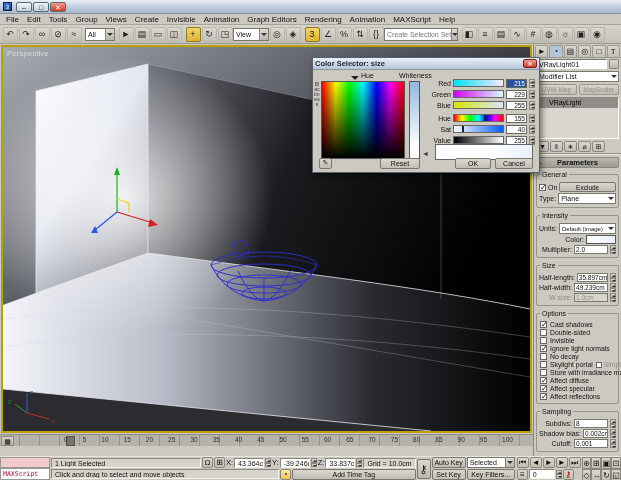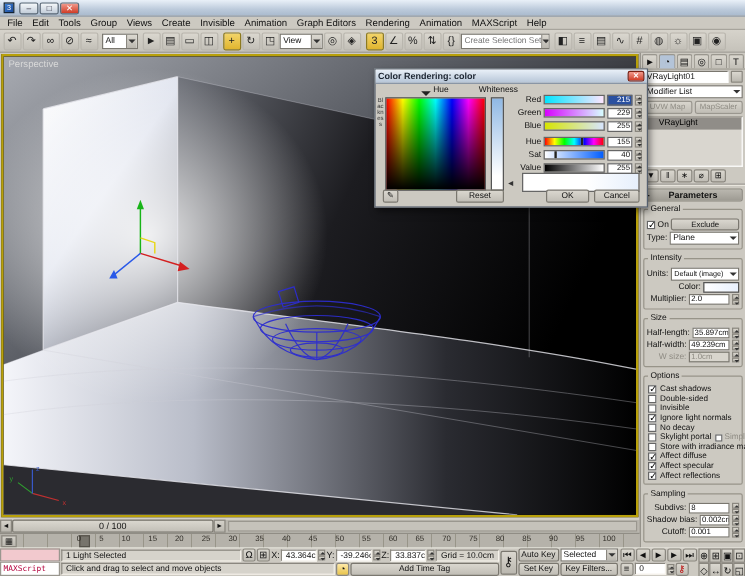--- a/index.html
+++ b/index.html
@@ -297,26 +297,20 @@
             <line x1="24" y1="366" x2="46" y2="372" stroke="#c03030"></line>
             <line x1="24" y1="366" x2="12" y2="357" stroke="#2f9e2f"></line>
             <line x1="24" y1="366" x2="24" y2="346" stroke="#3858c8"></line>
             <text x="49" y="376" font-size="6" fill="#c03030">x</text>
             <text x="5" y="356" font-size="6" fill="#2f9e2f">y</text>
             <text x="27" y="347" font-size="6" fill="#3858c8">z</text>
           </g>
         </svg>
       </div>
 
-      <div class="timeslider">
-        <div class="tsarrow">◄</div>
-        <div class="tsbtn">0 / 100</div>
-        <div class="tsarrow">►</div>
-        <div class="tstrack"></div>
-      </div>
 
       <div class="trackbar">
         <div class="tbopen">▦</div>
         <div class="tbmarker"></div>
         <div class="ticklabels">
 
         <span>0</span>
             <span>5</span>
             <span>10</span>
             <span>15</span>
@@ -619,21 +613,21 @@
       </div>
     </div>
     <div class="navgrid">
       <span style="display:contents"><div class="nbtn">⊕</div><div class="nbtn">⊞</div><div class="nbtn">▣</div><div class="nbtn">⊡</div></span>
       <span style="display:contents"><div class="nbtn">◇</div><div class="nbtn">↔</div><div class="nbtn">↻</div><div class="nbtn">◱</div></span>
     </div>
   </div>
 
   <div class="dialog">
     <div class="dtitle">
-      <span>Color Rendering: color</span>
+      <span>Color Selector: size</span>
       <div class="dclose">✕</div>
     </div>
     <div class="dlabels">
       <span class="huelab">Hue</span>
       <span class="whitelab">Whiteness</span>
     </div>
     <div class="palette">
       <div class="palmark"></div>
     </div>
     <div class="blackness">Blackness</div>

